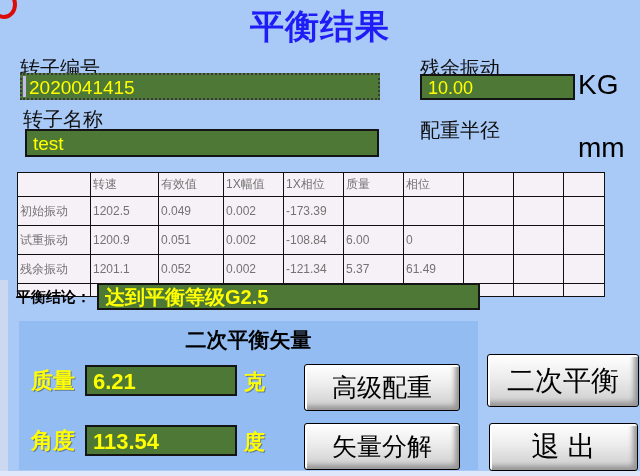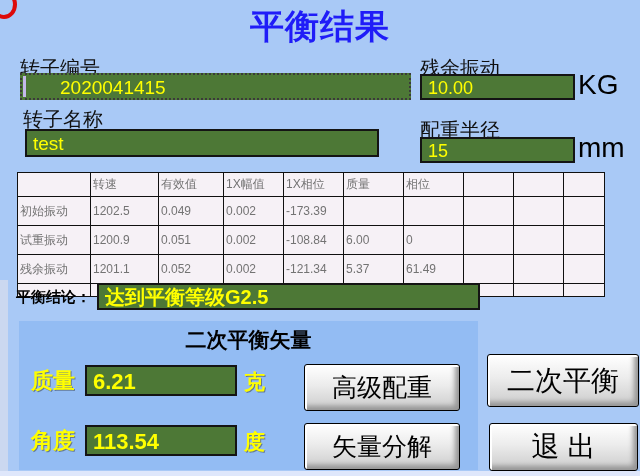--- a/index.html
+++ b/index.html
@@ -11,21 +11,21 @@
   
   .red-arc{left:-9px;top:-10px;width:18px;height:21px;border:4px solid #dd0a0a;border-radius:50%;background:transparent;}
 
   .title{left:0;right:0;top:4px;text-align:center;font-size:34px;font-weight:bold;color:#1f1cf8;letter-spacing:1px;}
 
   .lbl{font-size:20px;color:#101010;white-space:nowrap;}
 
   .green-field{background:#4d7836;border:2px solid #141414;color:#ffff00;white-space:nowrap;overflow:hidden;}
   .green-field .val{display:block;padding:1px 0 0 6px;}
 
-  .fld-rotor-id{left:20px;top:73px;width:356px;height:23px;border:2px dotted #3a3a3a;font-size:19px;line-height:23px;padding-left:31px;}
+  .fld-rotor-id{left:20px;top:73px;width:356px;height:23px;border:2px dotted #3a3a3a;font-size:19px;line-height:23px;}
   .cursor-bar{position:absolute;left:1px;top:1px;width:3px;height:21px;background:#c3b9ea;}
   .fld-rotor-id .val{padding-left:7px;}
 
   .fld-rotor-mass{left:420px;top:74px;width:151px;height:22px;font-size:18px;line-height:22px;}
   .fld-rotor-name{left:25px;top:129px;width:350px;height:24px;font-size:19px;line-height:24px;}
   .fld-radius{left:420px;top:137px;width:151px;height:22px;font-size:18px;line-height:22px;}
 
   .unit-big{font-size:28px;color:#000;}
 
   
@@ -79,23 +79,20 @@
     <span class="val">10.00</span>
   </div>
   <div class="abs unit-big" style="left:578px;top:69px;">KG</div>
 
   <div class="abs lbl" style="left:23px;top:106px;">转子名称</div>
   <div class="abs green-field fld-rotor-name">
     <span class="val">test</span>
   </div>
 
   <div class="abs lbl" style="left:420px;top:117px;">配重半径</div>
-  <div class="abs green-field fld-radius">
-    <span class="val">15</span>
-  </div>
   <div class="abs unit-big" style="left:578px;top:132px;">mm</div>
 
   <table class="abs vib-table">
     <colgroup>
       <col style="width:73px">
         <col style="width:68px">
         <col style="width:65px">
         <col style="width:60px">
         <col style="width:60px">
       <col style="width:60px">

